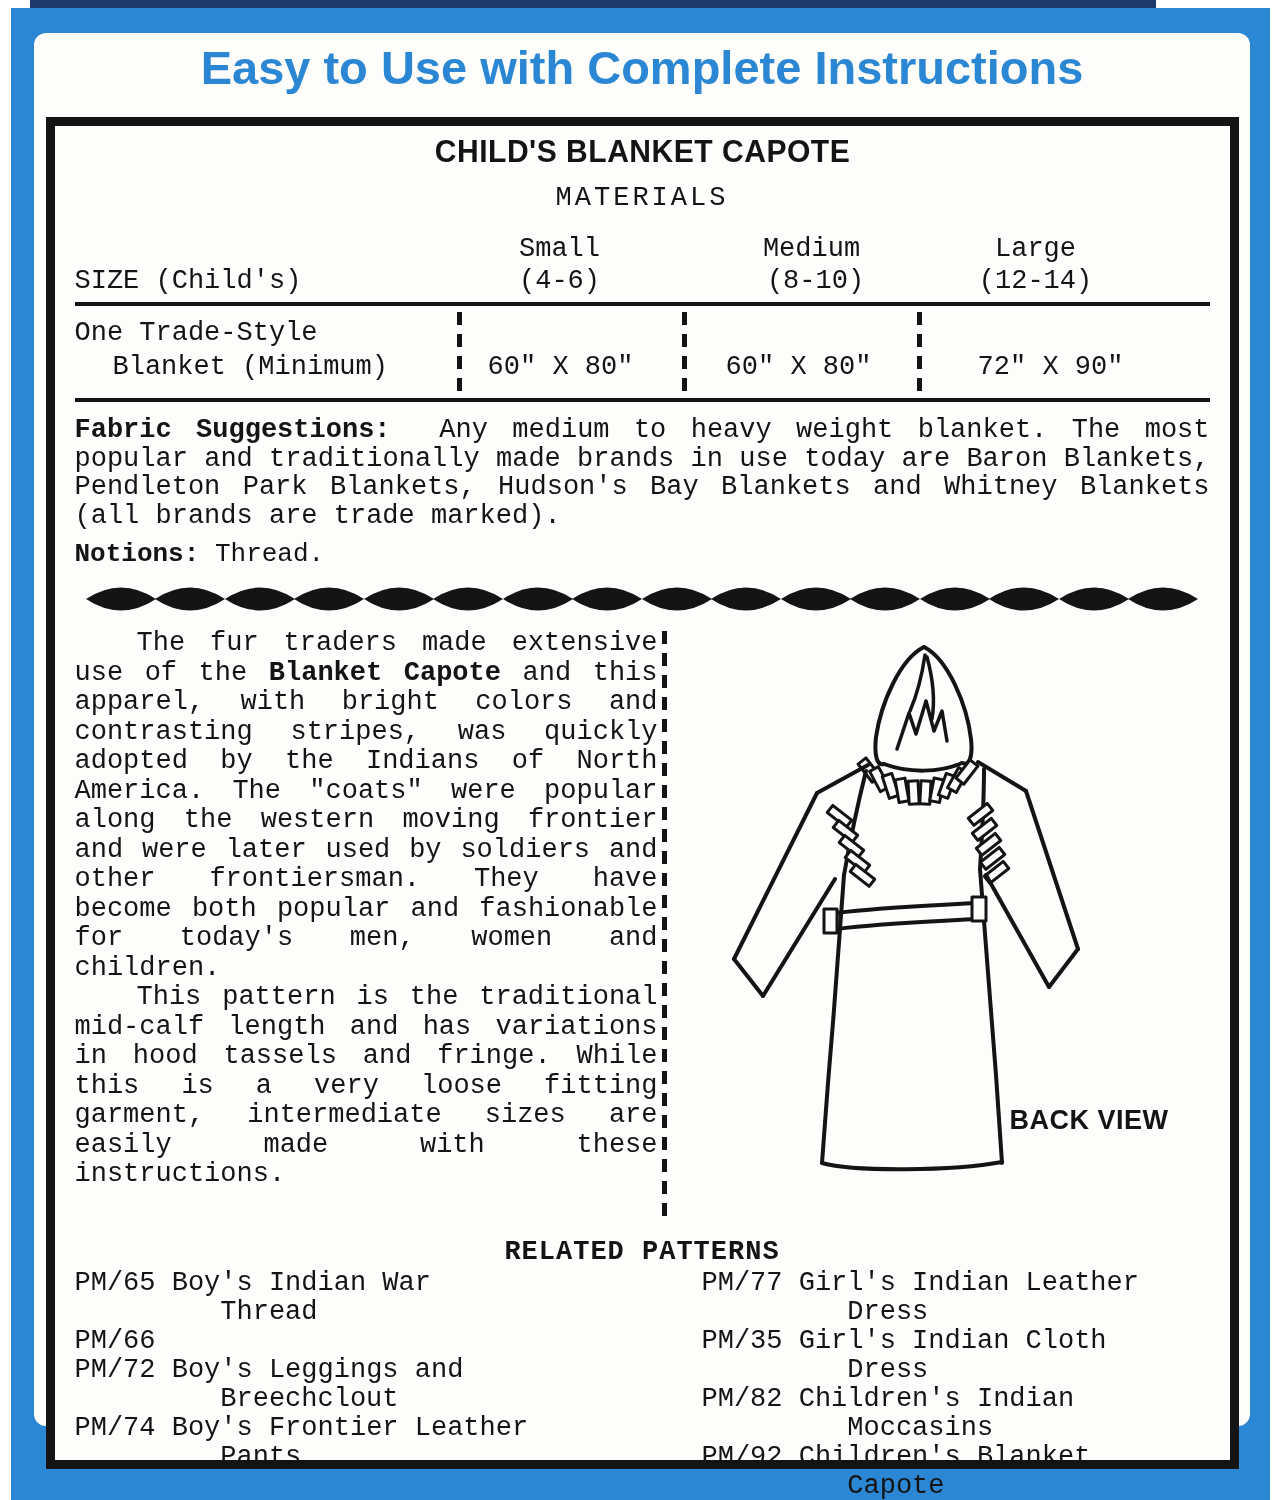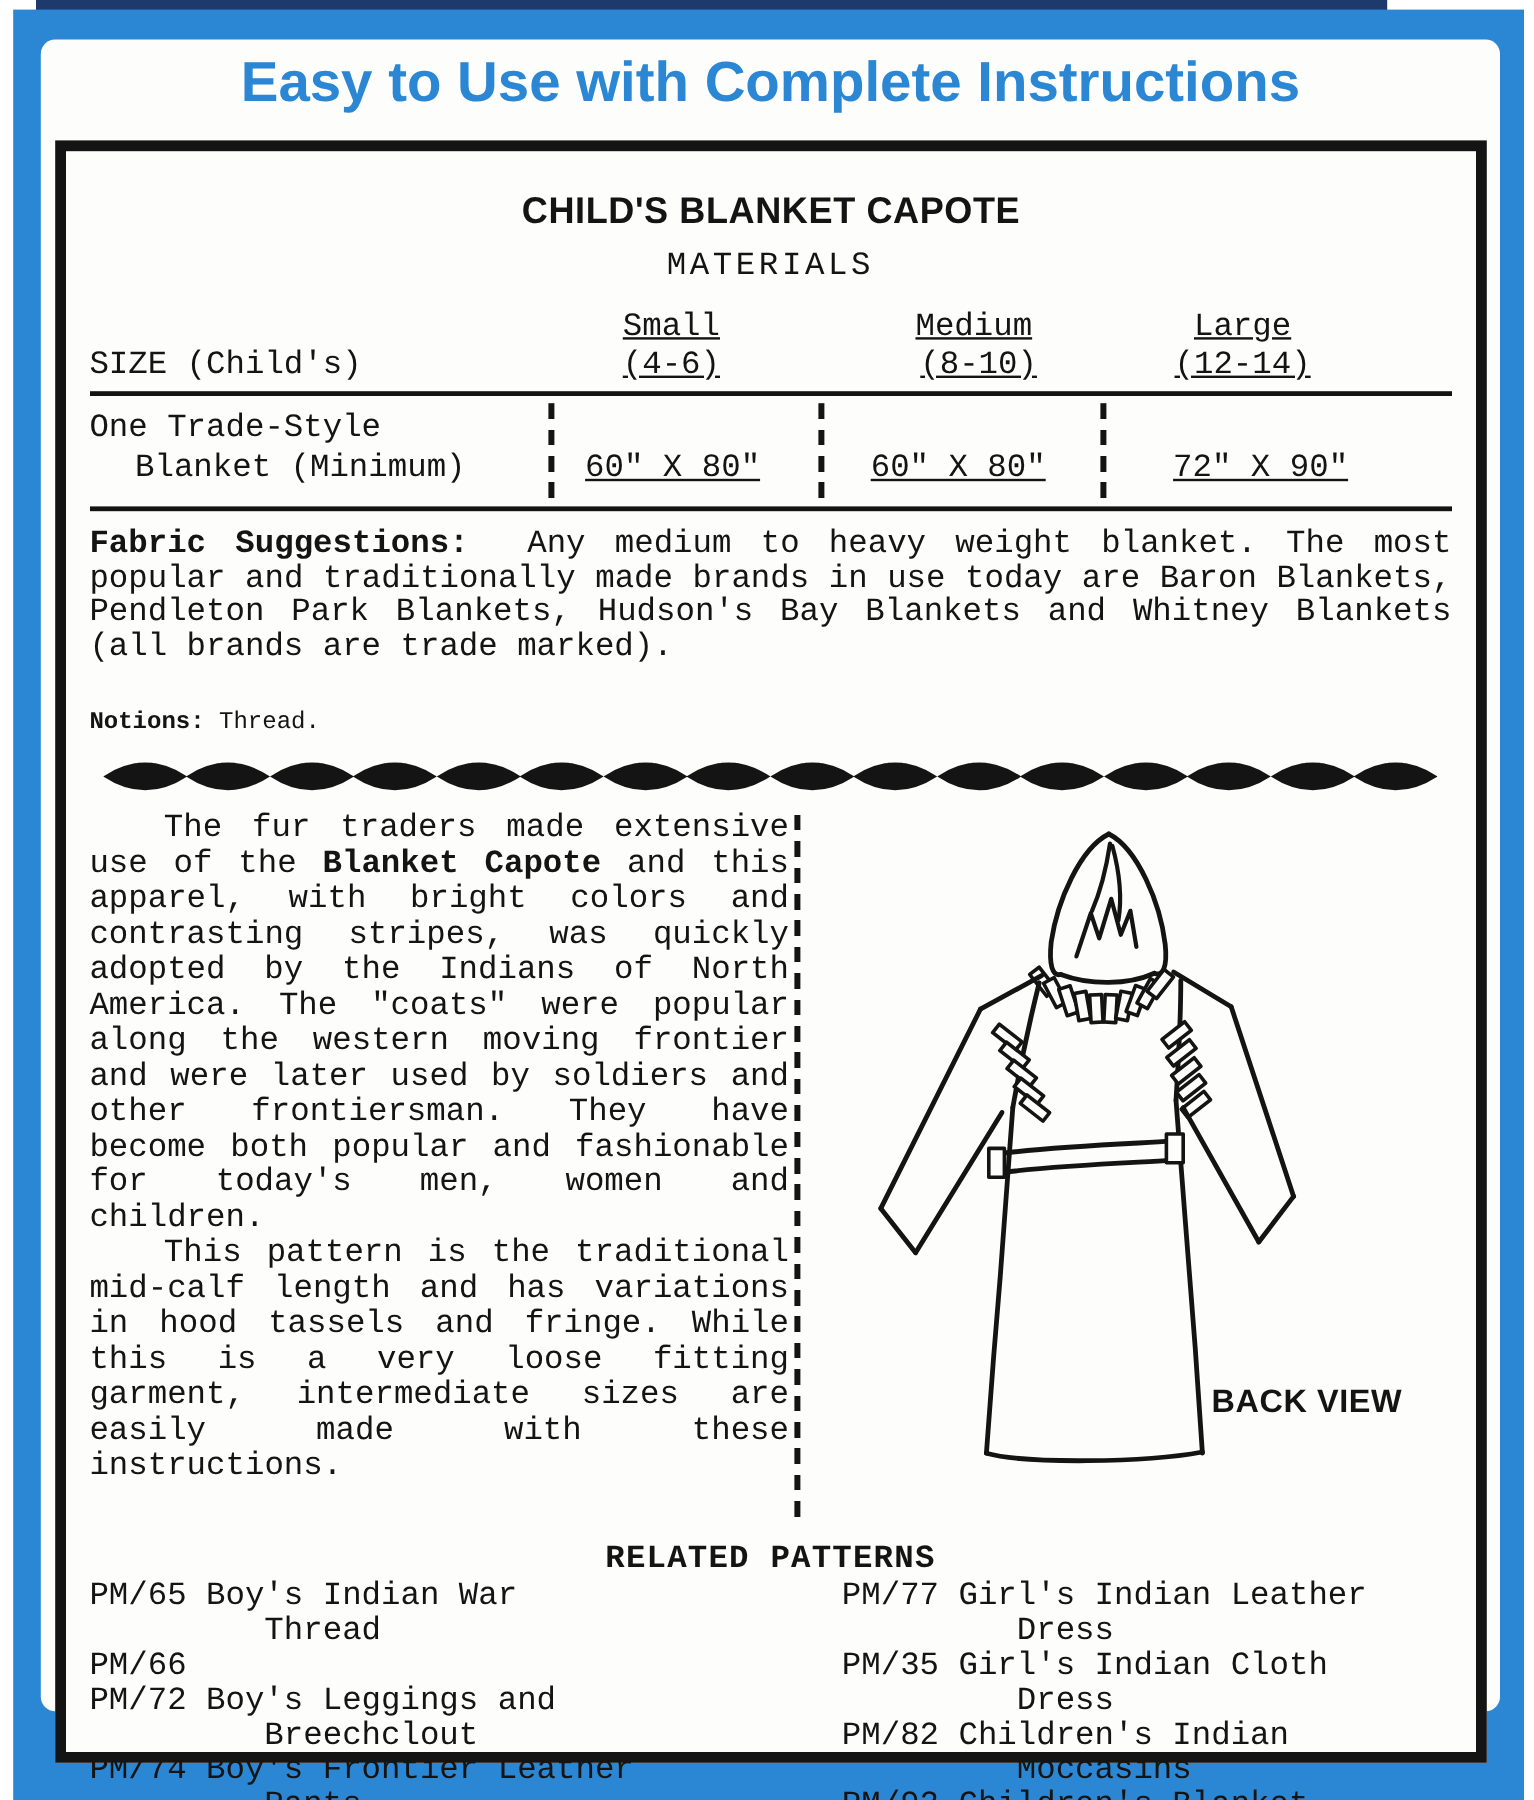--- a/index.html
+++ b/index.html
@@ -13,41 +13,41 @@
   .page{position:relative;width:1278px;height:1500px;background:#ffffff;overflow:hidden;
         font-family:"Liberation Mono","DejaVu Sans Mono",monospace;color:var(--ink);}
   .top-strip{position:absolute;left:30px;top:0;width:1126px;height:9px;background:var(--top-strip);}
   .blue-frame{position:absolute;left:11px;top:8px;width:1259px;height:1492px;background:var(--accent-blue);}
   .content{position:absolute;left:34px;top:33px;width:1216px;height:1393px;background:var(--paper);
            border-radius:12px;}
   .banner-title{margin-top:8px;text-align:center;font-family:"Liberation Sans",sans-serif;
                 font-weight:bold;font-size:47px;line-height:54px;color:var(--accent-blue);
                 letter-spacing:0px;}
   .sheet{width:1193px;height:1352px;margin:22px auto 0;border:9px solid var(--ink);
-         background:var(--paper);padding:32px 20px 0 20px;position:relative;}
+         background:var(--paper);padding:8px 20px 0 20px;position:relative;}
   .sheet-title{text-align:center;font-family:"Liberation Sans",sans-serif;font-weight:bold;
                font-size:31px;line-height:36px;letter-spacing:0.5px;transform:scaleX(0.97);}
   .sheet-subtitle{text-align:center;font-size:27px;line-height:32px;letter-spacing:3px;margin-top:12px;}
   
   .size-table{position:relative;height:176px;margin-top:14px;font-size:27px;}
-  .size-table .abs{position:absolute;width:200px;text-align:center;line-height:30px;text-decoration:underline;}
+  .size-table .abs{position:absolute;width:200px;text-align:center;line-height:30px;}
   .st-head1{top:6px;}
   .st-head2{top:38px;}
   .st-sizelabel{position:absolute;left:0;top:38px;line-height:30px;}
   .st-underline{position:absolute;left:0;top:74px;width:100%;height:4px;background:var(--ink);}
   .st-rowl1{position:absolute;left:0;top:90px;line-height:30px;}
   .st-rowl2{position:absolute;left:38px;top:124px;line-height:30px;}
   .st-val{top:124px;}
   .st-dash{position:absolute;top:84px;height:84px;width:5px;
            background:repeating-linear-gradient(to bottom,var(--ink) 0 13px,transparent 13px 22px);}
   .st-bottom{position:absolute;left:0;top:170px;width:100%;height:4px;background:var(--ink);}
   
   .fabric{margin-top:12px;font-size:27px;line-height:28.5px;text-align:justify;}
   .fabric b,.notions b{font-weight:bold;}
-  .notions{margin-top:34px;font-size:20px;line-height:29px;}
+  .notions{margin-top:10px;font-size:26px;line-height:29px;}
   .ornament{display:block;margin:16px auto 0;}
   
   .columns{display:flex;align-items:stretch;margin-top:16px;}
   .article{width:583px;font-size:27px;line-height:29.5px;text-align:justify;}
   .article p{text-indent:62px;}
   .article b{font-weight:bold;}
   .vdash{width:5px;margin:2px 2px 0 4px;min-height:592px;
          background:repeating-linear-gradient(to bottom,var(--ink) 0 13px,transparent 13px 22px);}
   .figure{flex:1;position:relative;}
   .figure svg{position:absolute;left:-15px;top:-16px;}

